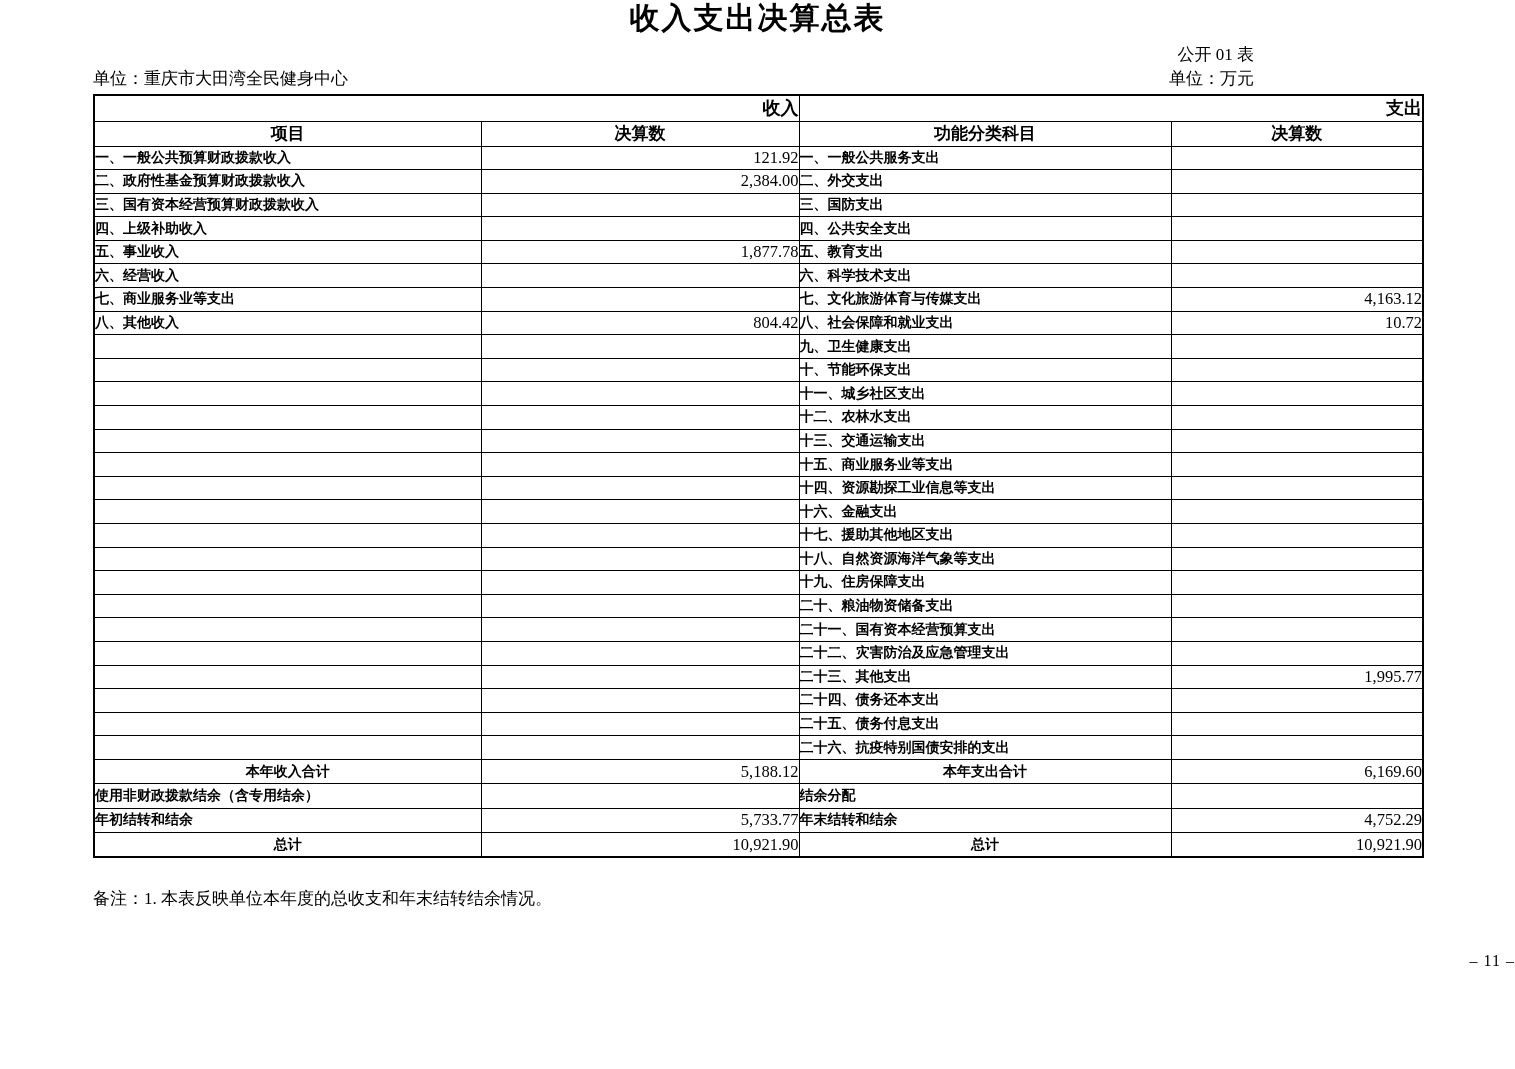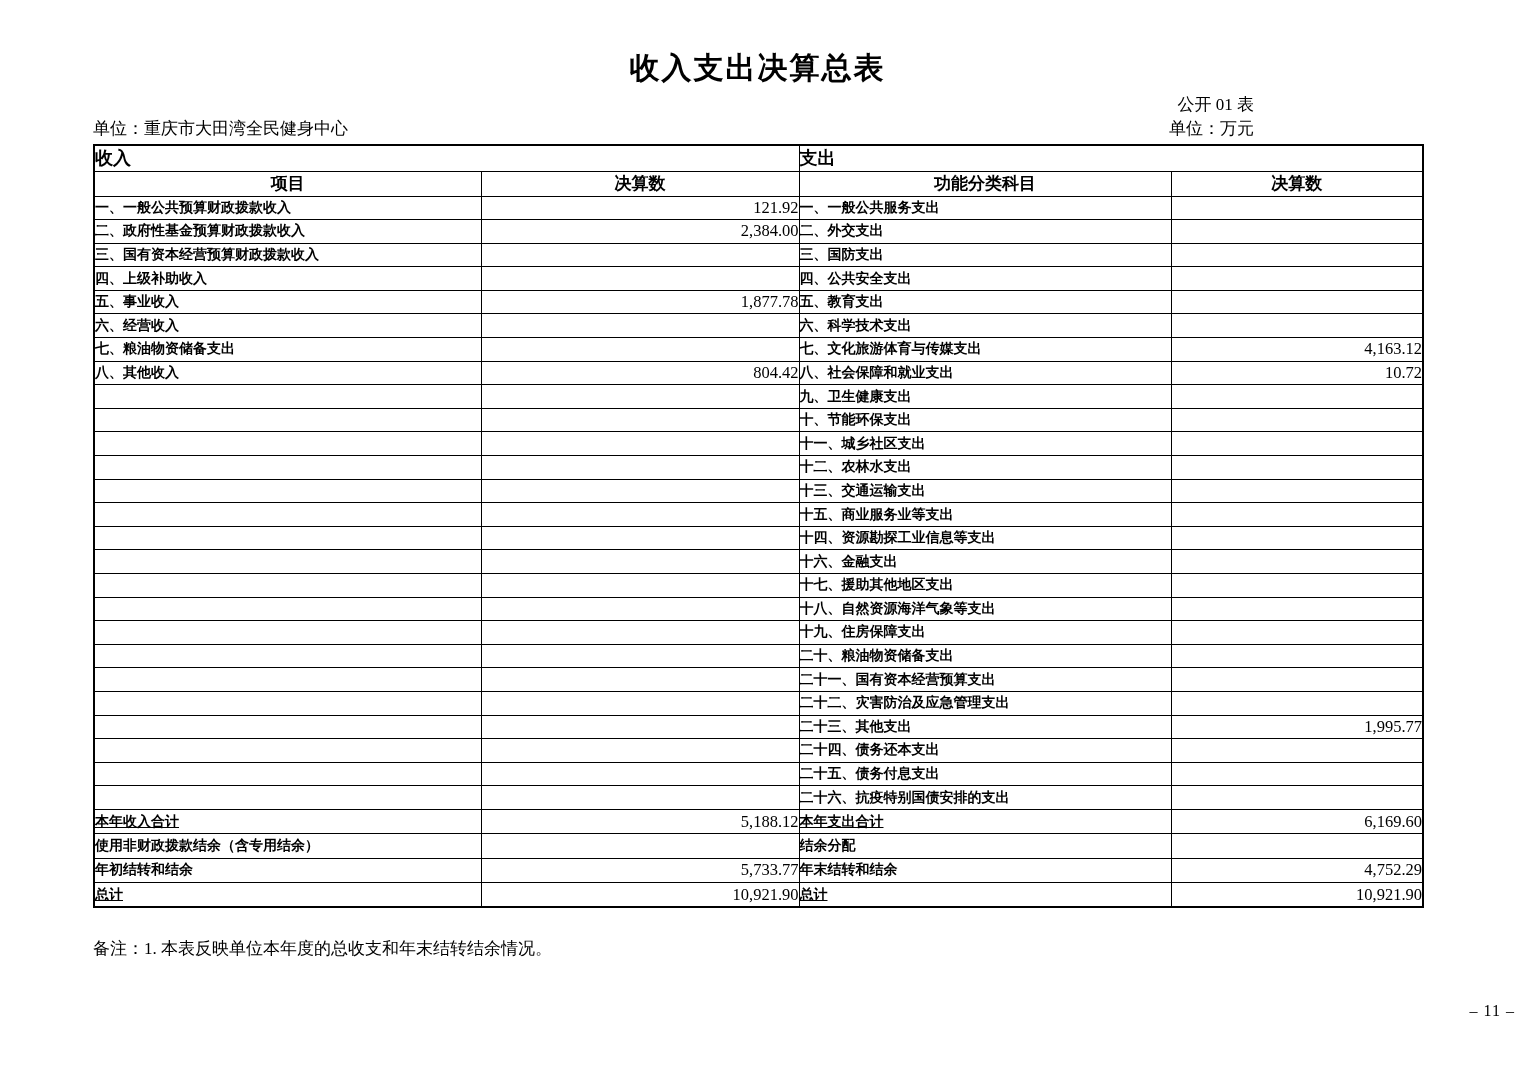--- a/index.html
+++ b/index.html
@@ -11,21 +11,20 @@
     color:#000;
     font-family:"Liberation Serif","DejaVu Serif",serif;
     overflow:hidden;
   }
   .content { width:1161px; margin:0 auto 0 93px; }
   .title {
     text-align:center;
     font-size:30px;
     font-weight:bold;
     letter-spacing:2px;
-    padding-top:50px;
     line-height:36px;
   }
   .meta-right {
     text-align:right;
     font-size:17px;
     line-height:20px;
     margin-top:9px;
   }
   .meta-row {
     display:flex;
@@ -40,38 +39,38 @@
     table-layout:fixed;
     border-collapse:collapse;
     border:2px solid #000;
   }
   table.main td, table.main th {
     border:1px solid #000;
     padding:0;
     overflow:hidden;
     white-space:nowrap;
   }
-  tr.hdr1 th { height:26px; font-size:18px; font-weight:bold; text-align:left;font-family:Liberation Mono, monospace; }
+  tr.hdr1 th { height:26px; font-size:18px; font-weight:bold; text-align:right;font-family:Liberation Mono, monospace; }
   tr.hdr2 th { height:25px; font-size:17px; font-weight:bold; text-align:center;margin-left:28px; }
   tr.data-row td { height:23.6px; }
   tr.footer-row td { height:24.4px; }
   td.item {
     font-size:14px;
     font-weight:bold;
     text-align:left;
     padding-left:3px;
     font-family:"Liberation Serif","DejaVu Serif",serif;
   }
   td.num {
     font-size:16.5px;
     text-align:right;
     padding-right:6px;
     font-family:"Liberation Serif","DejaVu Serif",serif;
   }
-  tr.centered td.item { padding-left:0;text-decoration:underline; }
+  tr.centered td.item { text-align:center; padding-left:0; }
   .notes {
     margin-top:27px;
     font-size:17px;
     line-height:27px;
   }
   .note-line.indented { padding-left:52px; }
   .page-number {
     text-align:right;
     font-size:16px;
     margin-top:40px;
@@ -141,21 +140,21 @@
     <td class="item">五、教育支出</td>
     <td class="num"></td>
   </tr>
           <tr class="data-row">
     <td class="item">六、经营收入</td>
     <td class="num"></td>
     <td class="item">六、科学技术支出</td>
     <td class="num"></td>
   </tr>
           <tr class="data-row">
-    <td class="item">七、粮油物资储备支出</td>
+    <td class="item">七、商业服务业等支出</td>
     <td class="num"></td>
     <td class="item">七、文化旅游体育与传媒支出</td>
     <td class="num">4,163.12</td>
   </tr>
           <tr class="data-row">
     <td class="item">八、其他收入</td>
     <td class="num">804.42</td>
     <td class="item">八、社会保障和就业支出</td>
     <td class="num">10.72</td>
   </tr>

